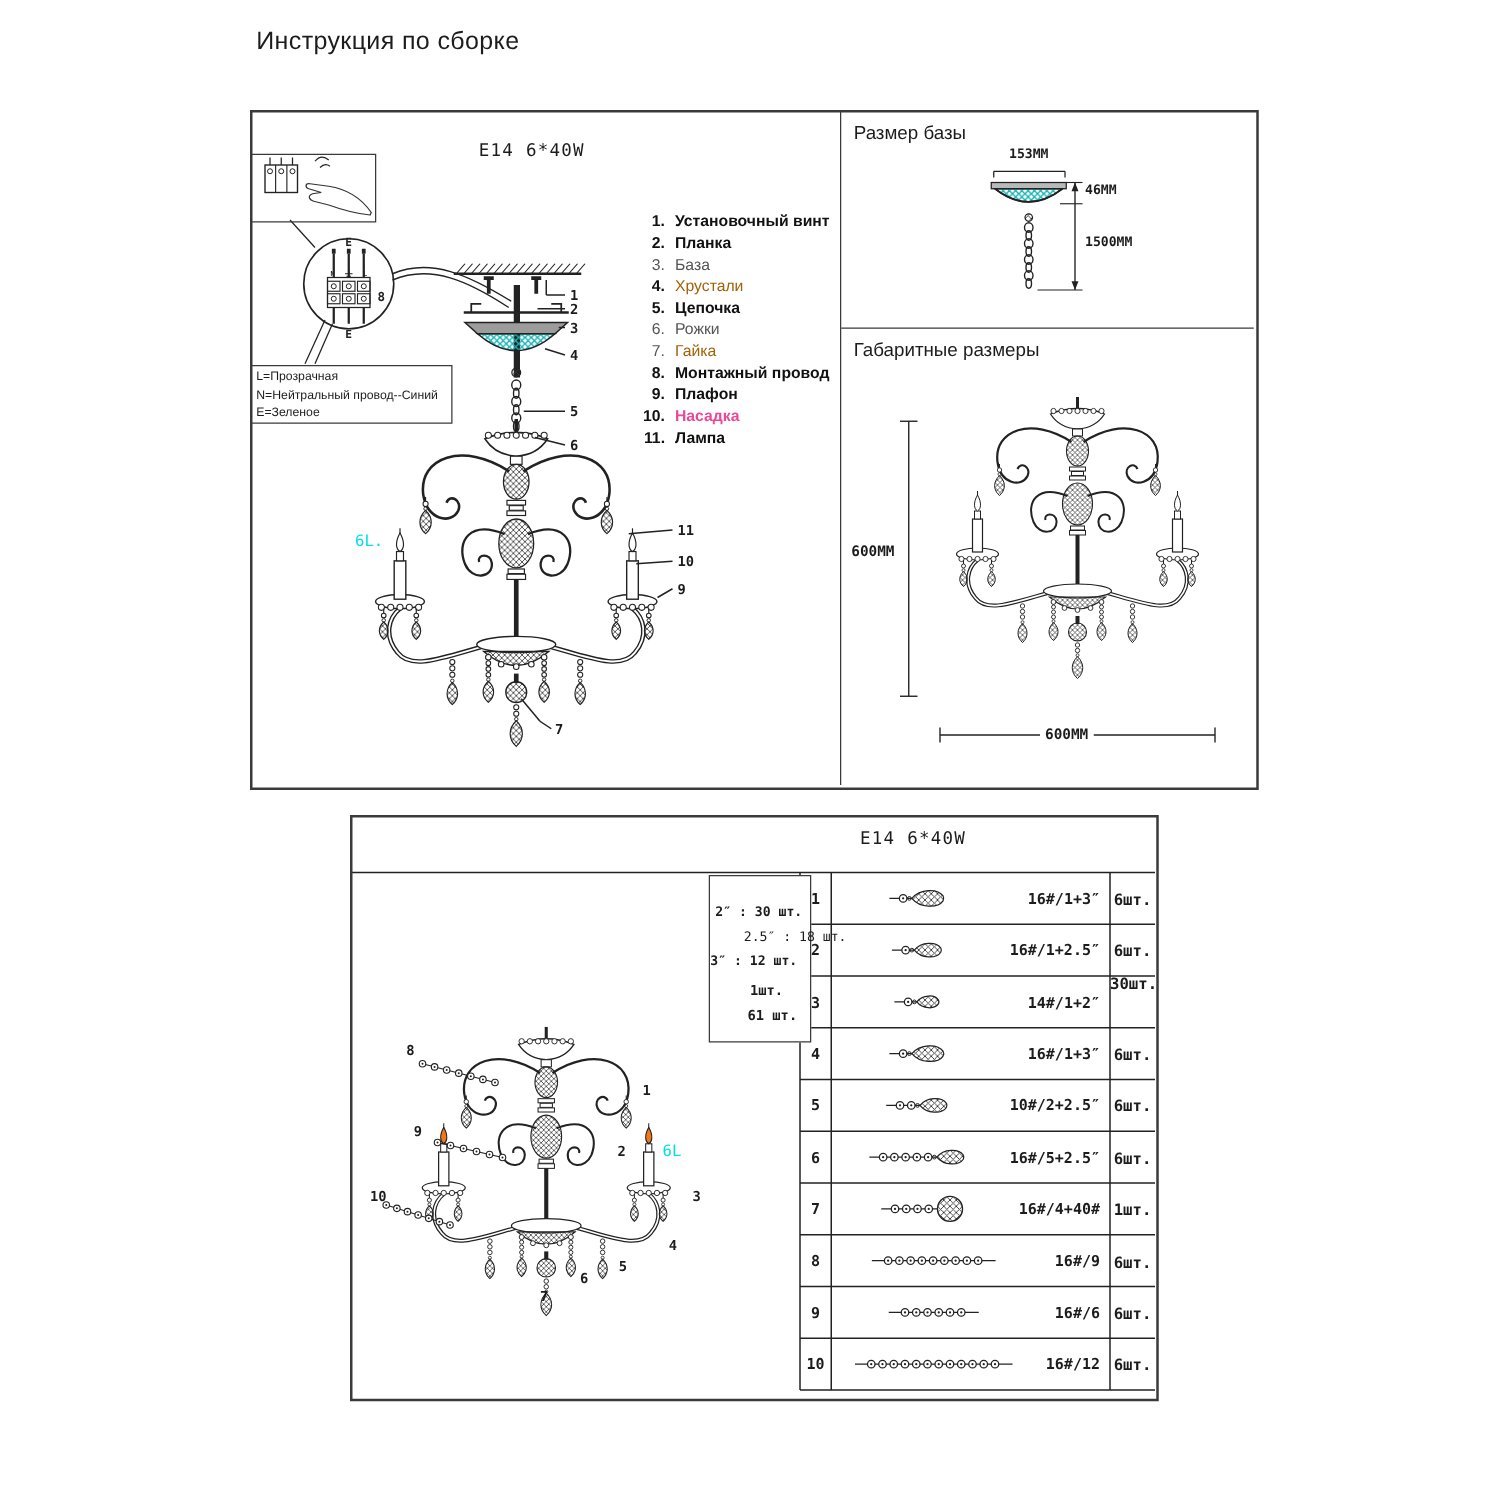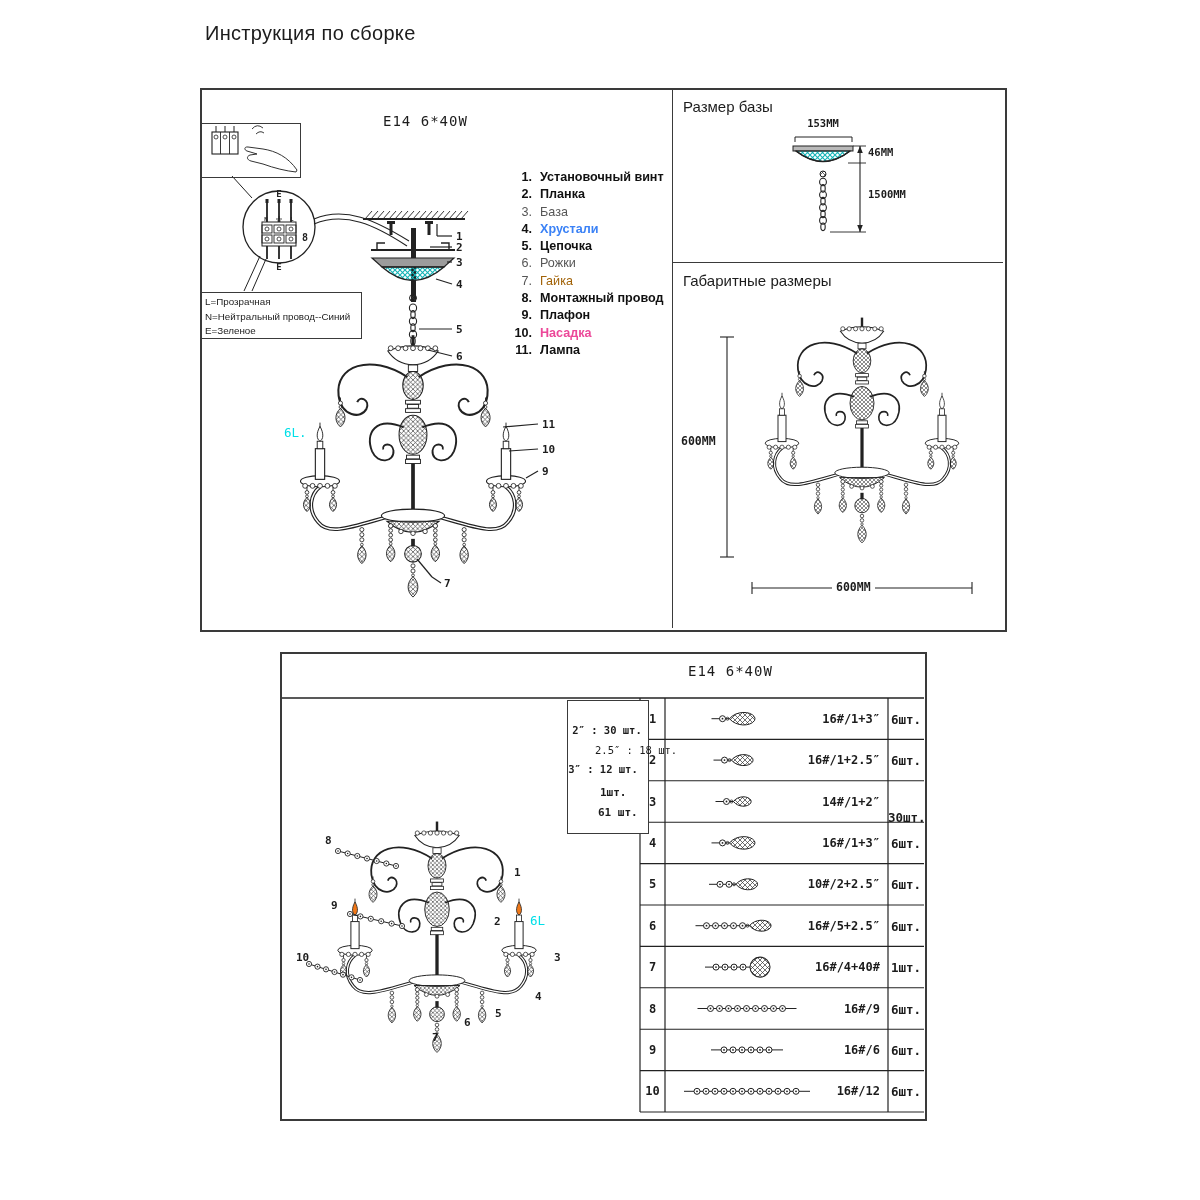--- a/index.html
+++ b/index.html
@@ -701,21 +701,21 @@
       <div class="prow">
         <span class="pnum" style="color:#111;font-weight:700;">2.</span>
         <span style="color:#111;font-weight:700;">Планка</span>
       </div>
       <div class="prow">
         <span class="pnum" style="color:#555;font-weight:400;">3.</span>
         <span style="color:#555;font-weight:400;">База</span>
       </div>
       <div class="prow">
         <span class="pnum" style="color:#111;font-weight:700;">4.</span>
-        <span style="color:#3b82f6;font-weight:700;">Хрустали</span>
+        <span style="color:#a16207;font-weight:400;">Хрустали</span>
       </div>
       <div class="prow">
         <span class="pnum" style="color:#111;font-weight:700;">5.</span>
         <span style="color:#111;font-weight:700;">Цепочка</span>
       </div>
       <div class="prow">
         <span class="pnum" style="color:#555;font-weight:400;">6.</span>
         <span style="color:#555;font-weight:400;">Рожки</span>
       </div>
       <div class="prow">
@@ -765,21 +765,21 @@
 
   <div id="table-text">
       <div class="t mono rownum" style="left: 640px; top: 711.7px; width: 25px;">1</div>
       <div class="t mono rowlabel" style="left: 700px; top: 711.7px; width: 180px;">16#/1+3″</div>
       <div class="t mono rowqty" style="left: 888px; top: 711.7px; width: 36px;">6шт.</div>
       <div class="t mono rownum" style="left: 640px; top: 753.1px; width: 25px;">2</div>
       <div class="t mono rowlabel" style="left: 700px; top: 753.1px; width: 180px;">16#/1+2.5″</div>
       <div class="t mono rowqty" style="left: 888px; top: 753.1px; width: 36px;">6шт.</div>
       <div class="t mono rownum" style="left: 640px; top: 794.5px; width: 25px;">3</div>
       <div class="t mono rowlabel" style="left: 700px; top: 794.5px; width: 180px;">14#/1+2″</div>
-      <div class="t mono rowqty" style="left: 888px; top: 810px; width: 20px;">30шт.</div>
+      <div class="t mono rowqty" style="left: 888px; top: 779px; width: 20px;">30шт.</div>
       <div class="t mono rownum" style="left: 640px; top: 835.9px; width: 25px;">4</div>
       <div class="t mono rowlabel" style="left: 700px; top: 835.9px; width: 180px;">16#/1+3″</div>
       <div class="t mono rowqty" style="left: 888px; top: 835.9px; width: 36px;">6шт.</div>
       <div class="t mono rownum" style="left: 640px; top: 877.3px; width: 25px;">5</div>
       <div class="t mono rowlabel" style="left: 700px; top: 877.3px; width: 180px;">10#/2+2.5″</div>
       <div class="t mono rowqty" style="left: 888px; top: 877.3px; width: 36px;">6шт.</div>
       <div class="t mono rownum" style="left: 640px; top: 918.7px; width: 25px;">6</div>
       <div class="t mono rowlabel" style="left: 700px; top: 918.7px; width: 180px;">16#/5+2.5″</div>
       <div class="t mono rowqty" style="left: 888px; top: 918.7px; width: 36px;">6шт.</div>
       <div class="t mono rownum" style="left: 640px; top: 960.1px; width: 25px;">7</div>

